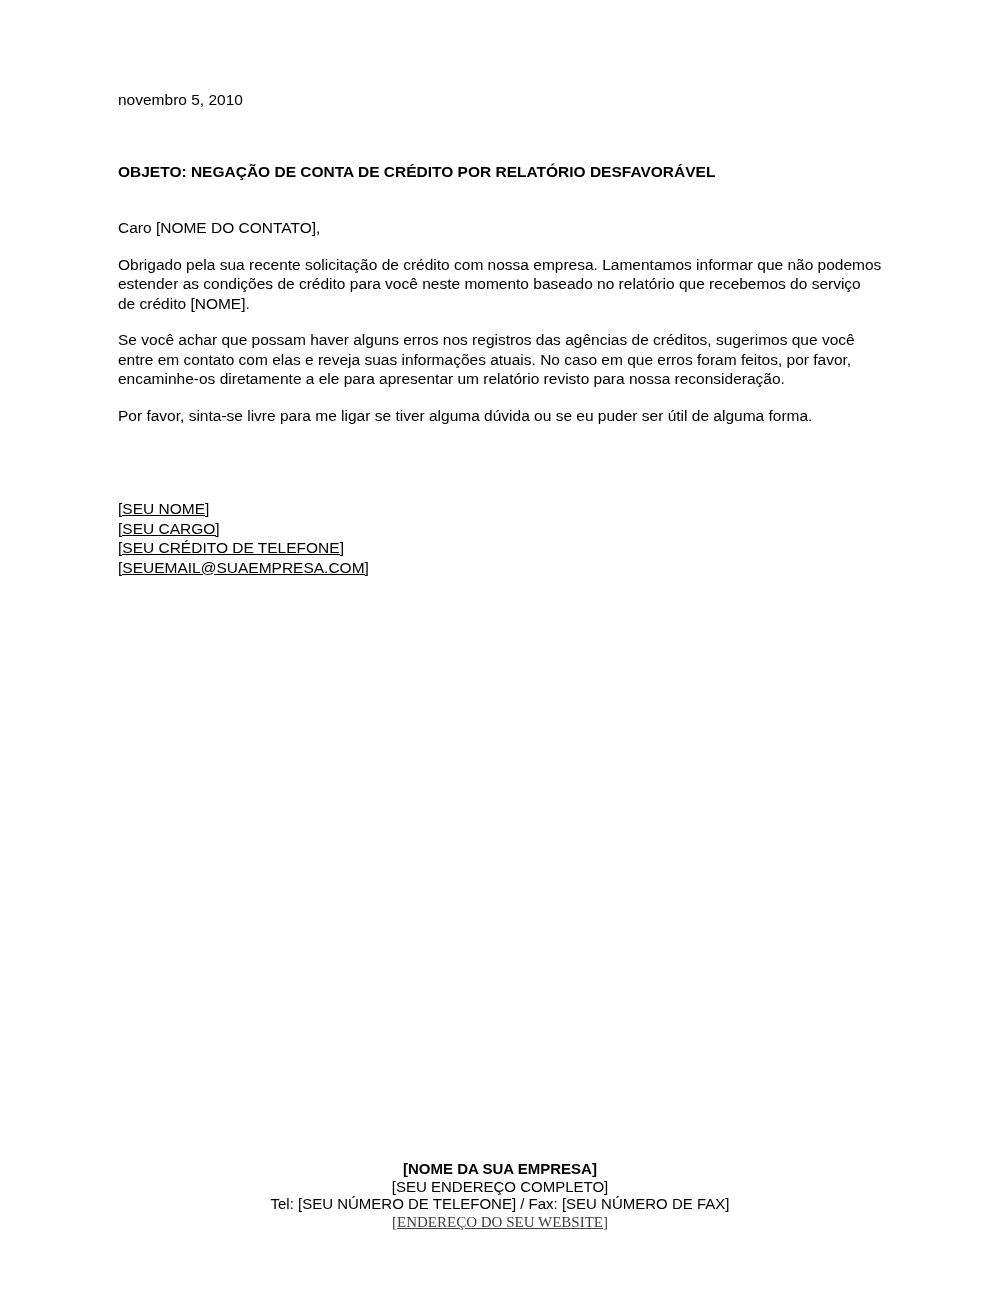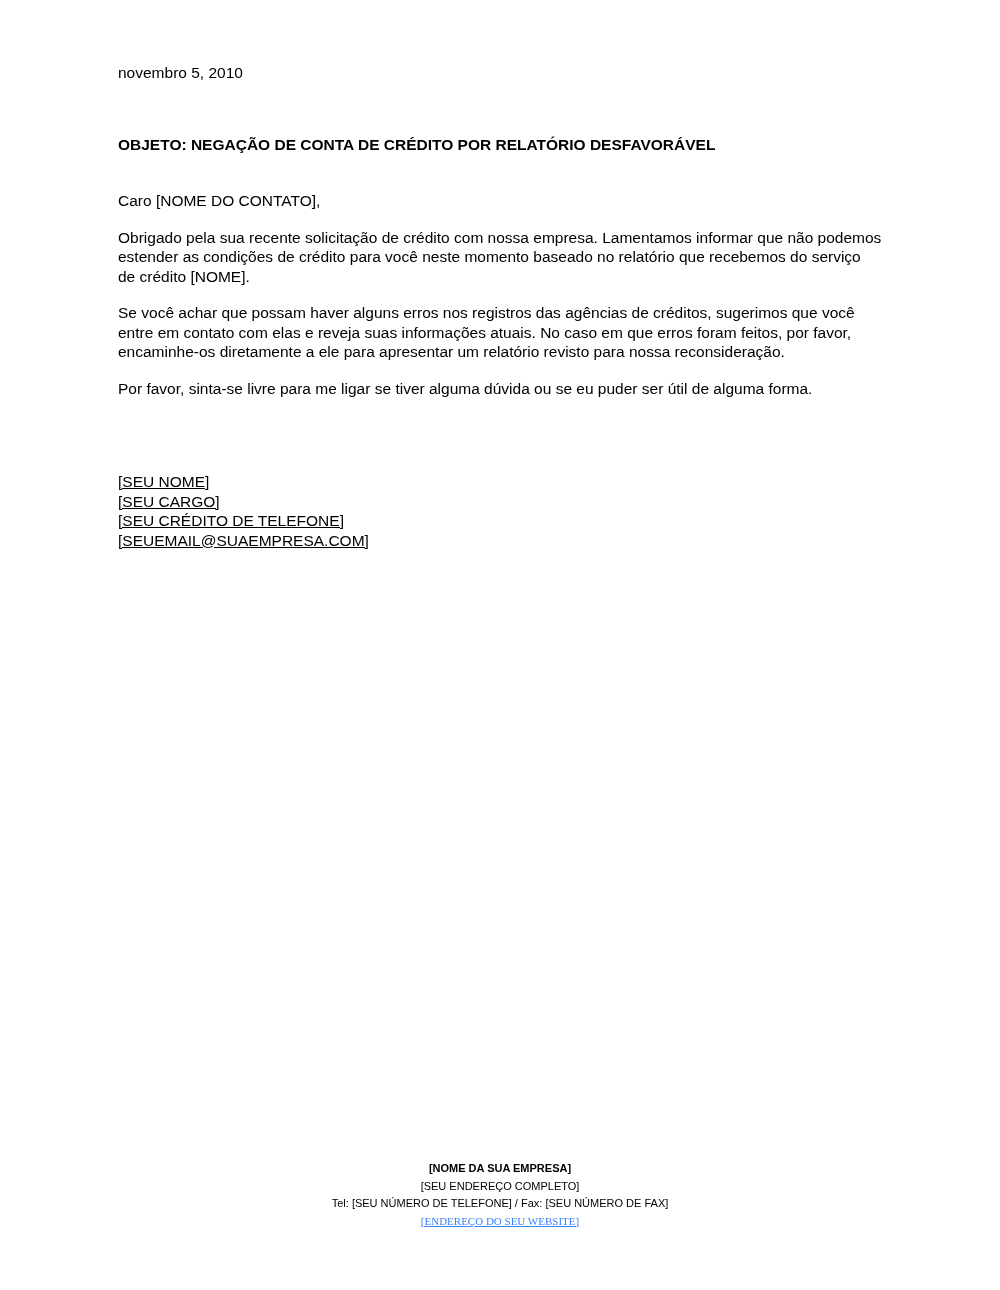--- a/index.html
+++ b/index.html
@@ -7,21 +7,21 @@
     padding: 0;
     background: #ffffff;
   }
   .page {
     position: relative;
     width: 1000px;
     height: 1290px;
     margin: 0 auto;
     background: #ffffff;
     box-sizing: border-box;
-    padding: 63px 118px 0 118px;
+    padding: 90px 118px 0 118px;
     font-family: "Liberation Sans", "DejaVu Sans", sans-serif;
     font-size: 15.5px;
     line-height: 19.5px;
     color: #000000;
     overflow: hidden;
   }
   .date {
     margin: 0 0 38px 0;
   }
   .recipient div {
@@ -47,21 +47,21 @@
   .signature div {
     margin: 0;
     text-decoration: underline;
   }
   .footer {
     position: absolute;
     left: 0;
     right: 0;
     top: 1160px;
     text-align: center;
-    font-size: 11px;
+    font-size: 15px;
     line-height: 17.5px;
   }
   .footer .company {
     font-weight: bold;
   }
   .footer a.website {
     font-family: "Liberation Serif", "DejaVu Serif", serif;
     text-decoration: underline;
     cursor: pointer;
   }
@@ -88,17 +88,17 @@
     <div>[SEU CARGO]</div>
     <div>[SEU CRÉDITO DE TELEFONE]</div>
     <div>[SEUEMAIL@SUAEMPRESA.COM]</div>
   </div>
 
   <div class="footer">
     <div class="company">[NOME DA SUA EMPRESA]</div>
     <div>[SEU ENDEREÇO COMPLETO]</div>
     <div>Tel: [SEU NÚMERO DE TELEFONE] / Fax: [SEU NÚMERO DE FAX]</div>
     <div>
-      <a class="website" href="#" style="color: #3b82f6; text-align: right;">[ENDEREÇO DO SEU WEBSITE]</a>
+      <a class="website" href="#" style="color: #404040; text-align: right;">[ENDEREÇO DO SEU WEBSITE]</a>
     </div>
   </div>
 
 </div>
 
 </body></html>

